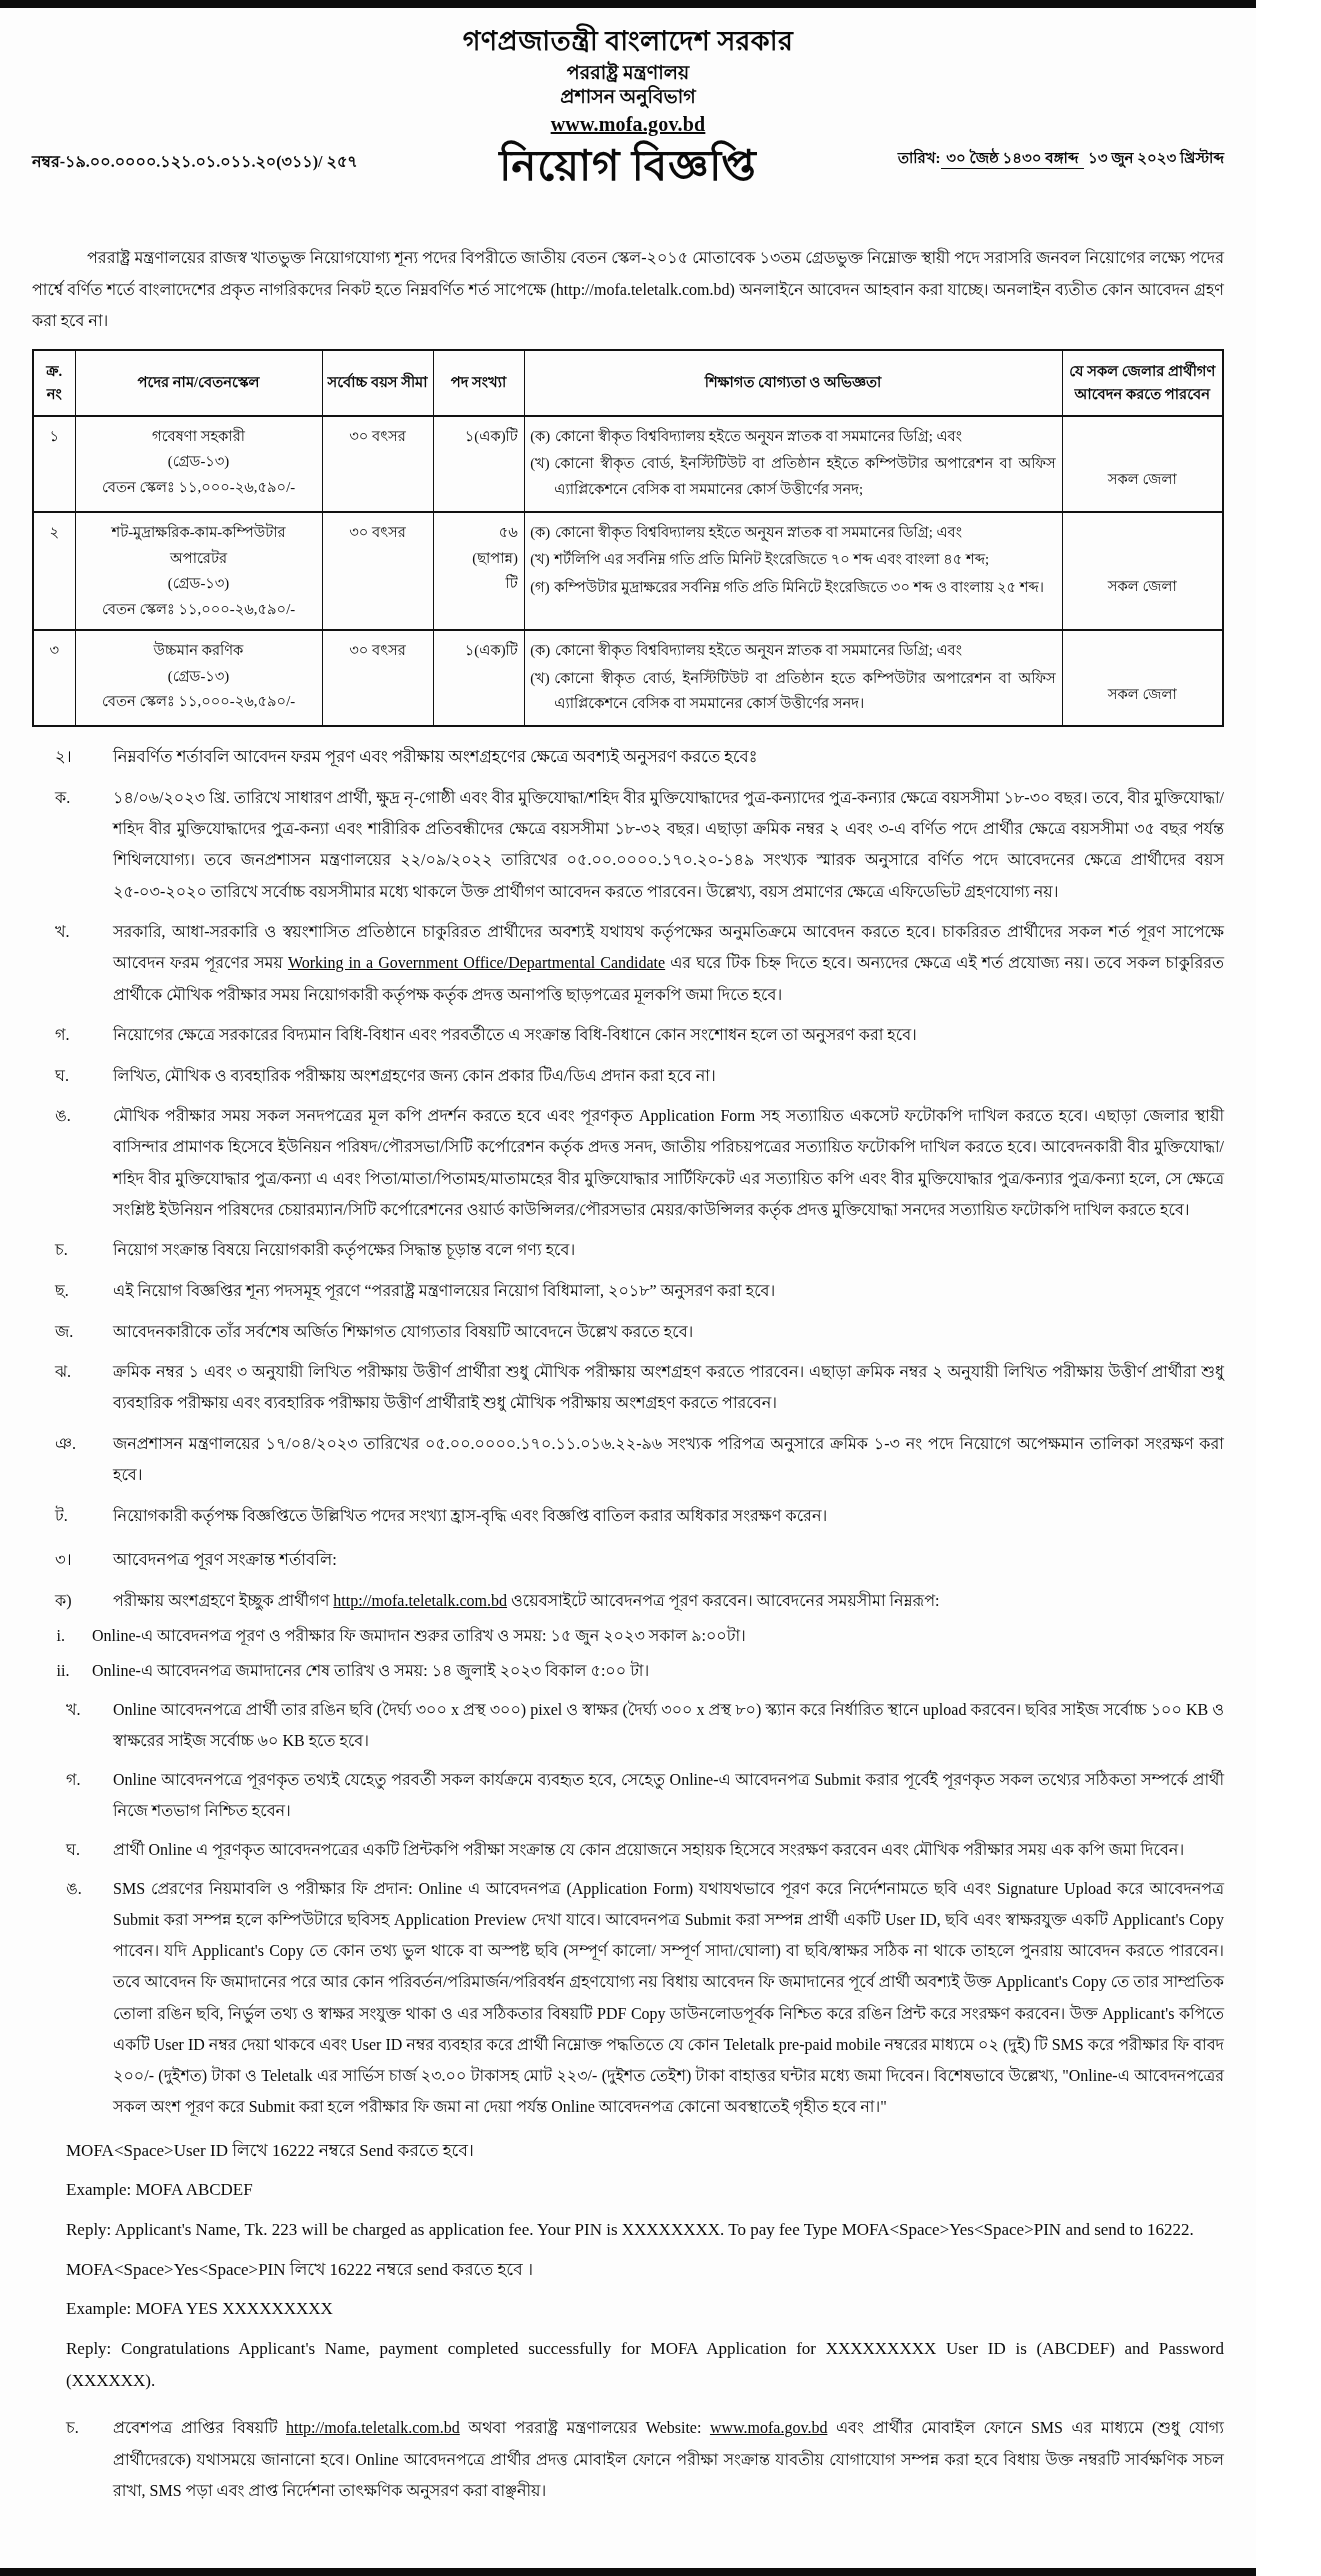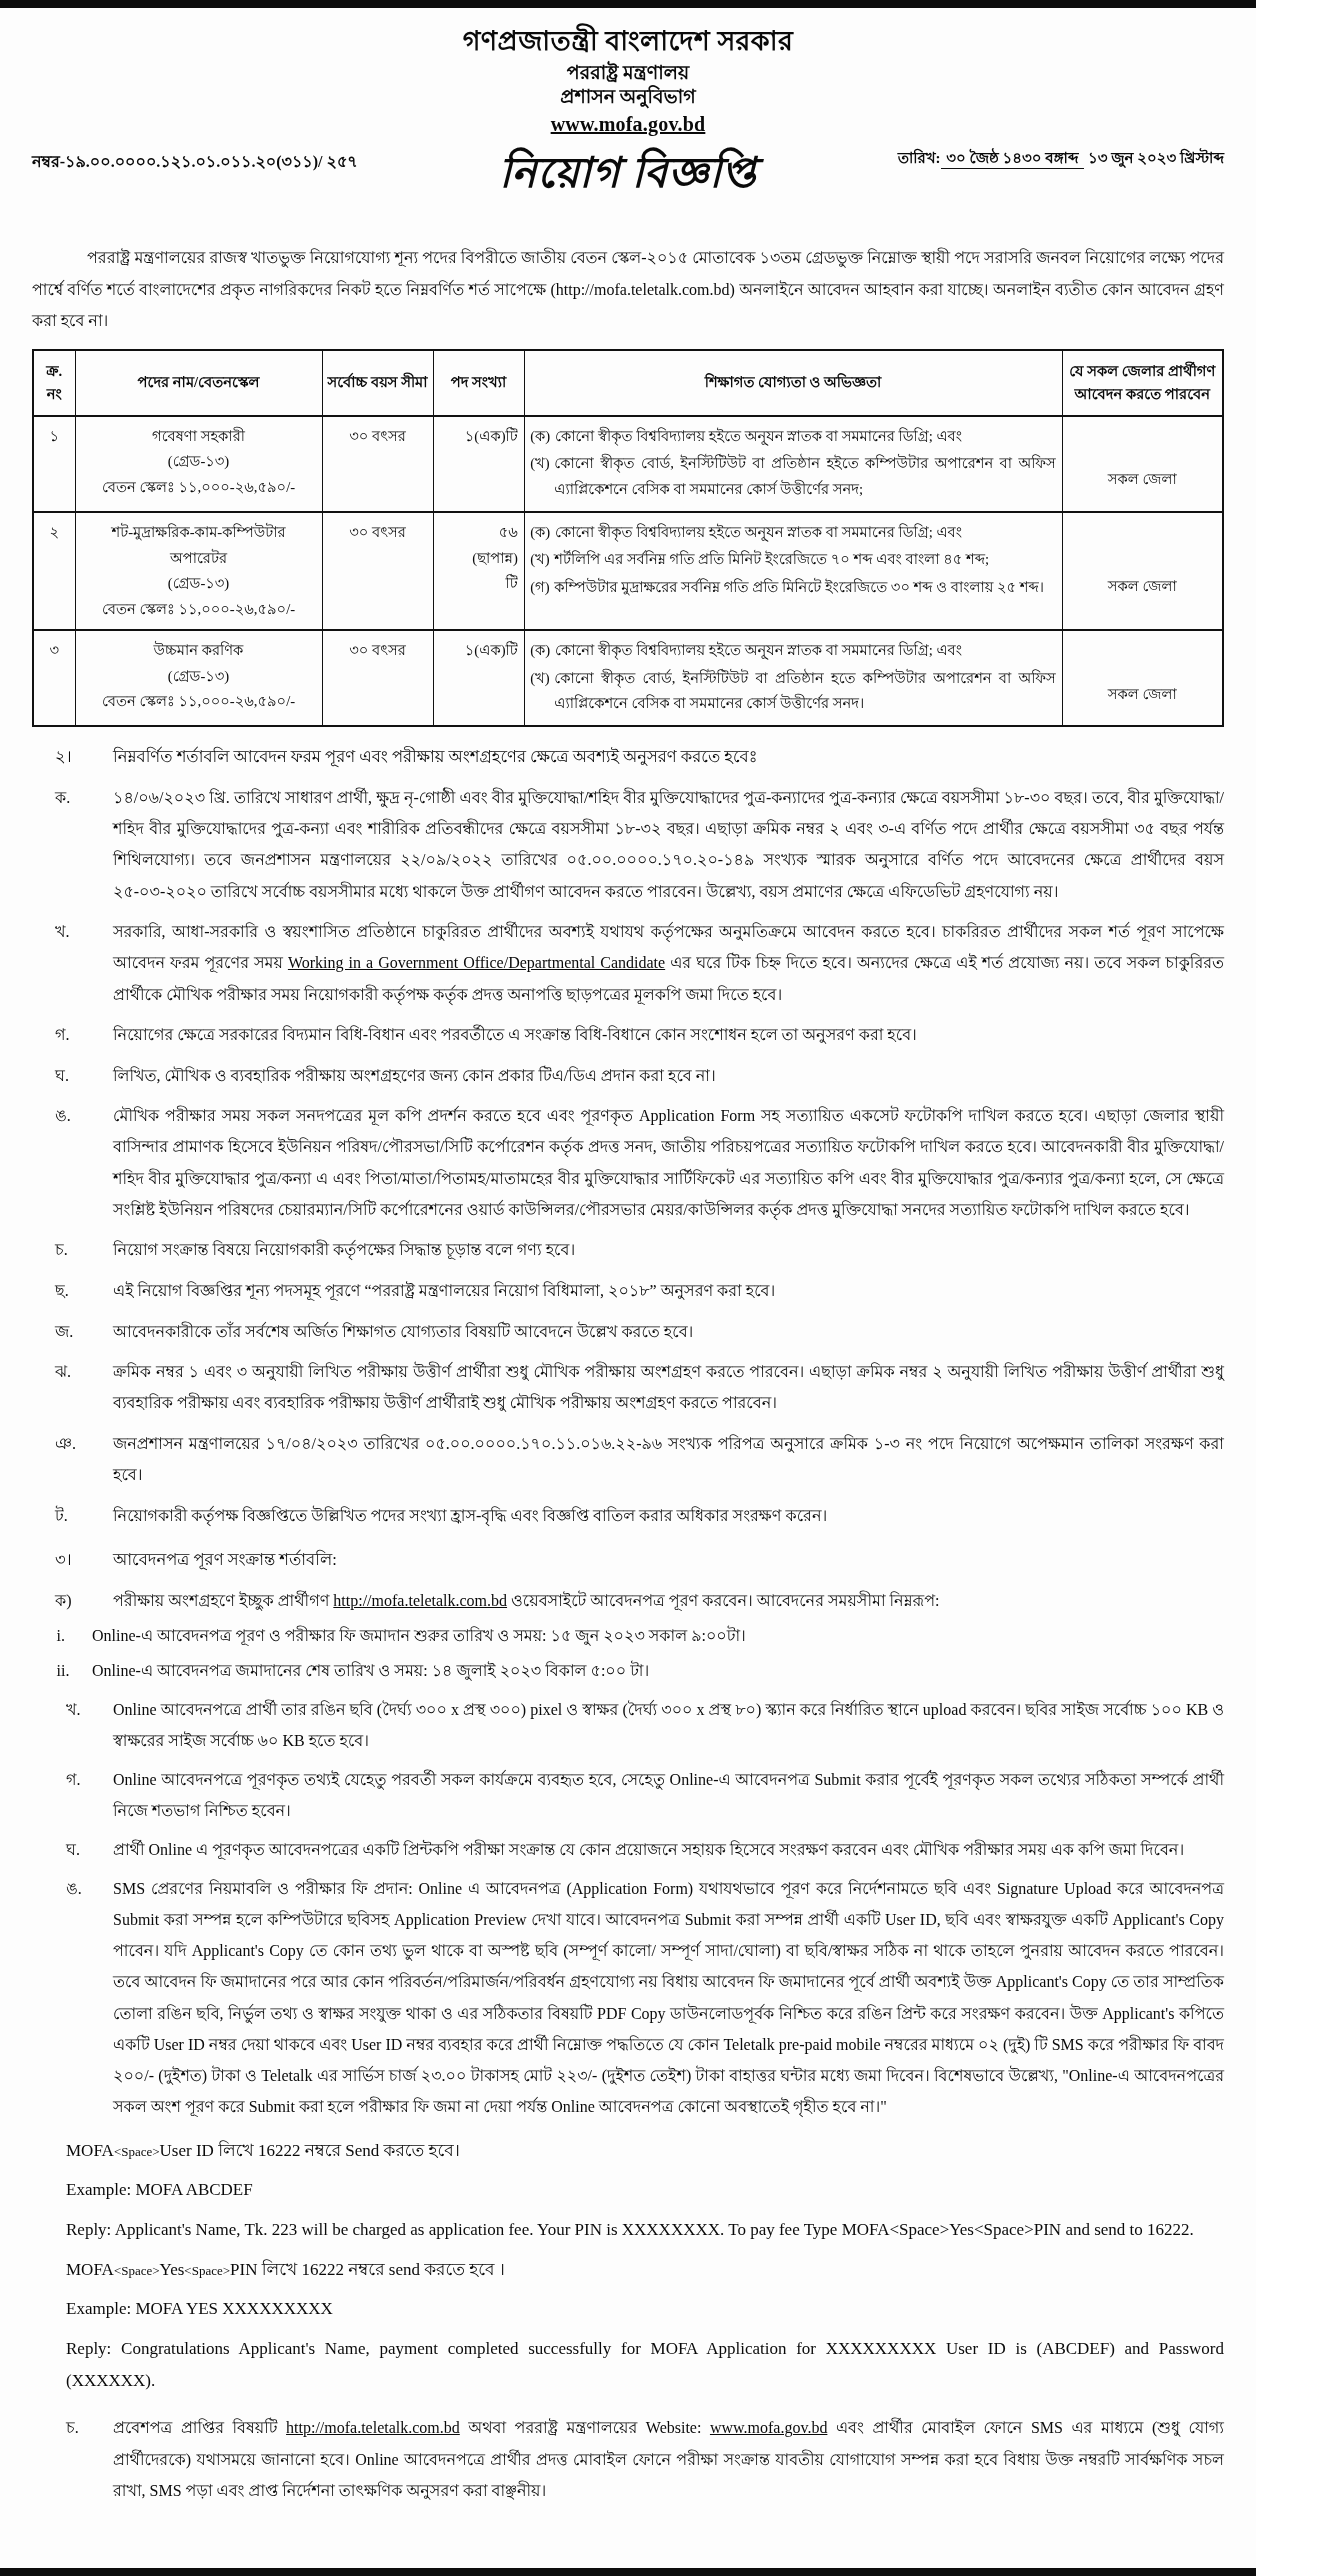--- a/index.html
+++ b/index.html
@@ -39,23 +39,23 @@
     font-size: 20px; font-weight: bold; text-decoration: underline;
     font-family: "Liberation Serif", serif; letter-spacing: 0.2px;
   }
 
   .memo-row {
     display: flex; align-items: flex-start; justify-content: space-between;
     margin-top: 7.6px; position: relative; min-height: 74px;
   }
   .memo-no { font-size: 16px; font-weight: bold; padding-top: 5.7px; white-space: nowrap; }
   .notice-title {
-    position: absolute; left: 0; right: 0; top: 8px;
+    position: absolute; left: 0; right: 0; top: 1px;
     text-align: center; font-size: 42px; font-weight: bold;
-    letter-spacing: 0.9px; line-height: 1; font-style: italic;
+    letter-spacing: 0.9px; line-height: 1;
   }
   .date-block {
     display: flex; align-items: center; gap: 0;
     font-size: 15px; font-weight: bold; padding-top: 1.9px; z-index: 2;
   }
   .date-stack { text-align: center; }
   .date-bn { padding: 0 5.7px 1.9px 5.7px; border-bottom: 1.9px solid #111; white-space: nowrap; }
   .date-en { padding-top: 1.9px; white-space: nowrap; }
 
   
@@ -111,21 +111,21 @@
   .roman .rb { flex: 1 1 auto; }
 
   .sub-clause { display: flex; margin-top: 7.6px; font-size: 16px; line-height: 1.95; }
   .sub-clause .marker { flex: 0 0 81px; padding-left: 34px; }
   .sub-clause .body { flex: 1 1 auto; text-align: justify; }
 
   
   .sms-block { margin-top: 13.2px; padding-left: 34px; font-size: 17px; line-height: 1.8; }
   .sms-line { margin-bottom: 8.5px; text-align: justify; }
   .sms-line.en-para { line-height: 1.9; }
-  .small-caps { font-size: 13px; vertical-align: baseline; }
+  .small-caps { font-size: 17px; vertical-align: baseline; }
 
   .final-clause { margin-top: 15px; }
 </style>
 </head>
 <body>
 
 <div class="page">
  <div class="sheet">
 
   <div class="letterhead">

